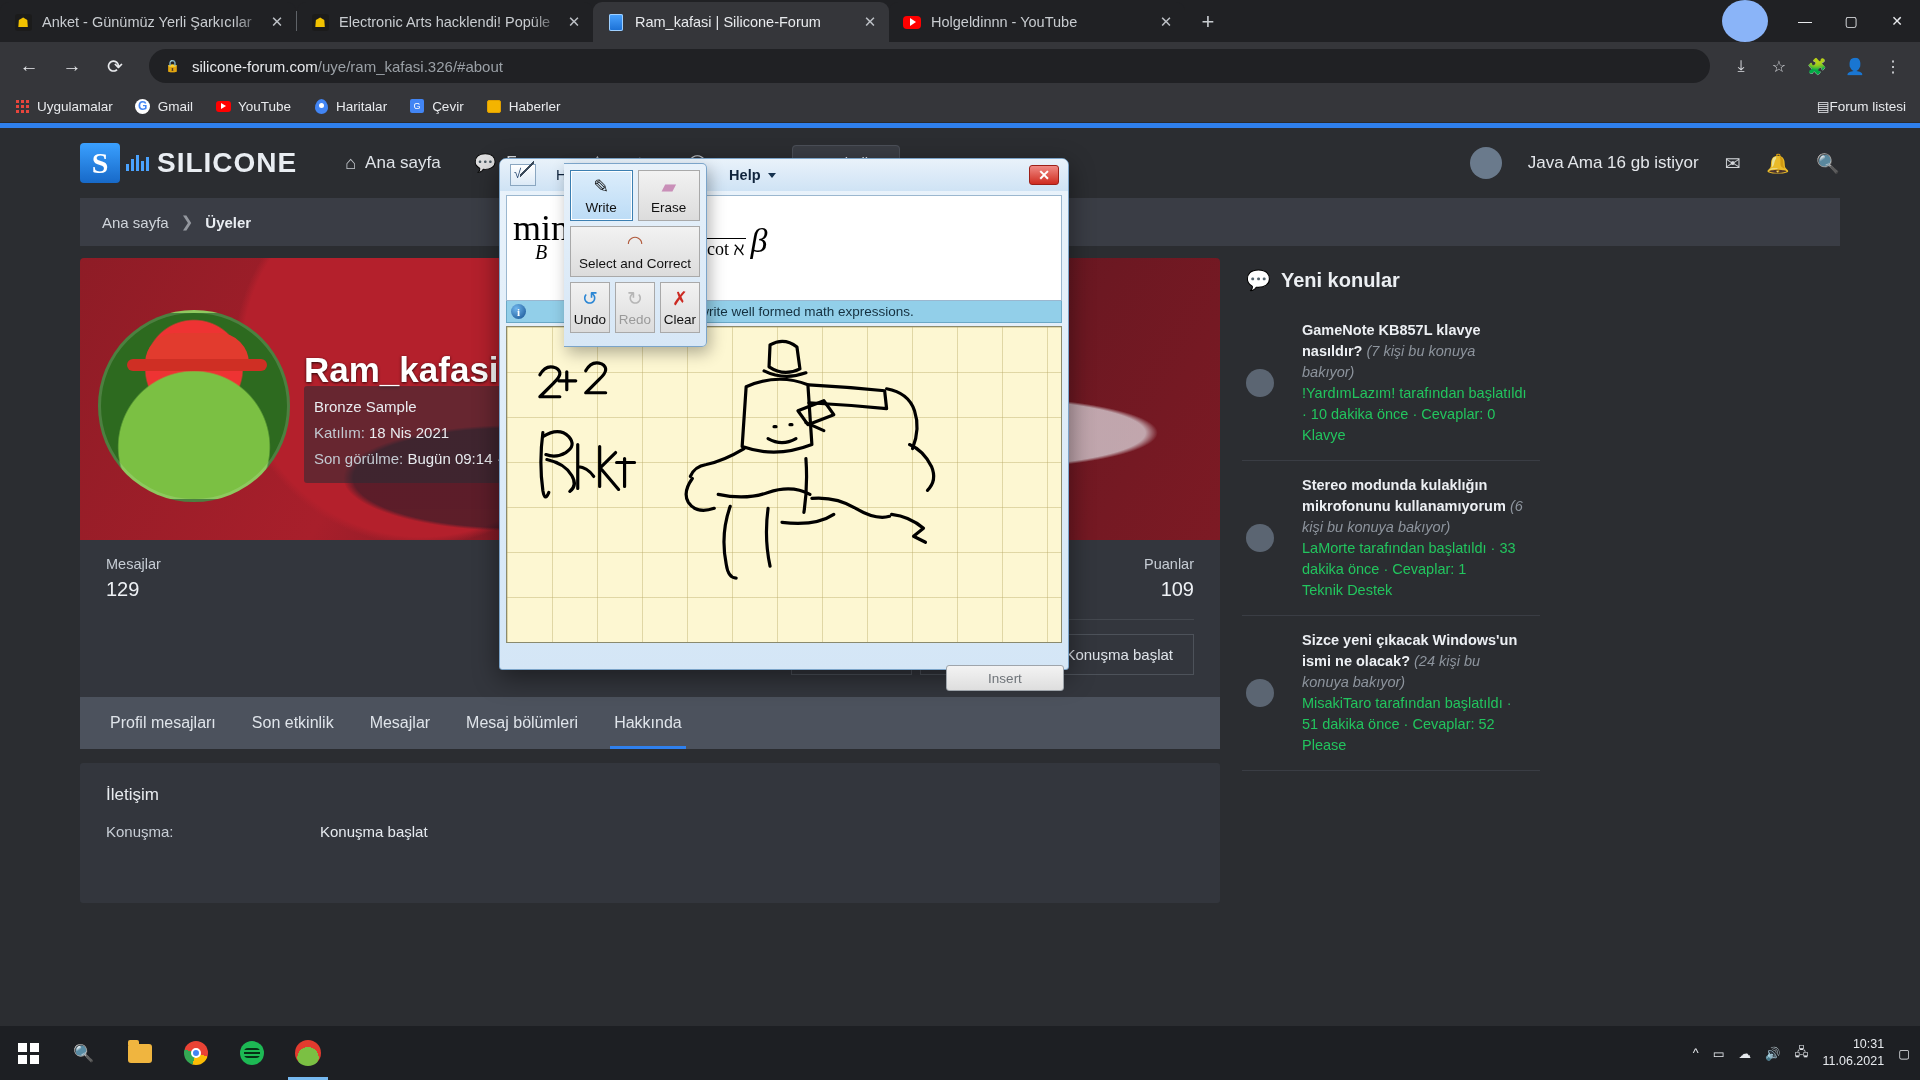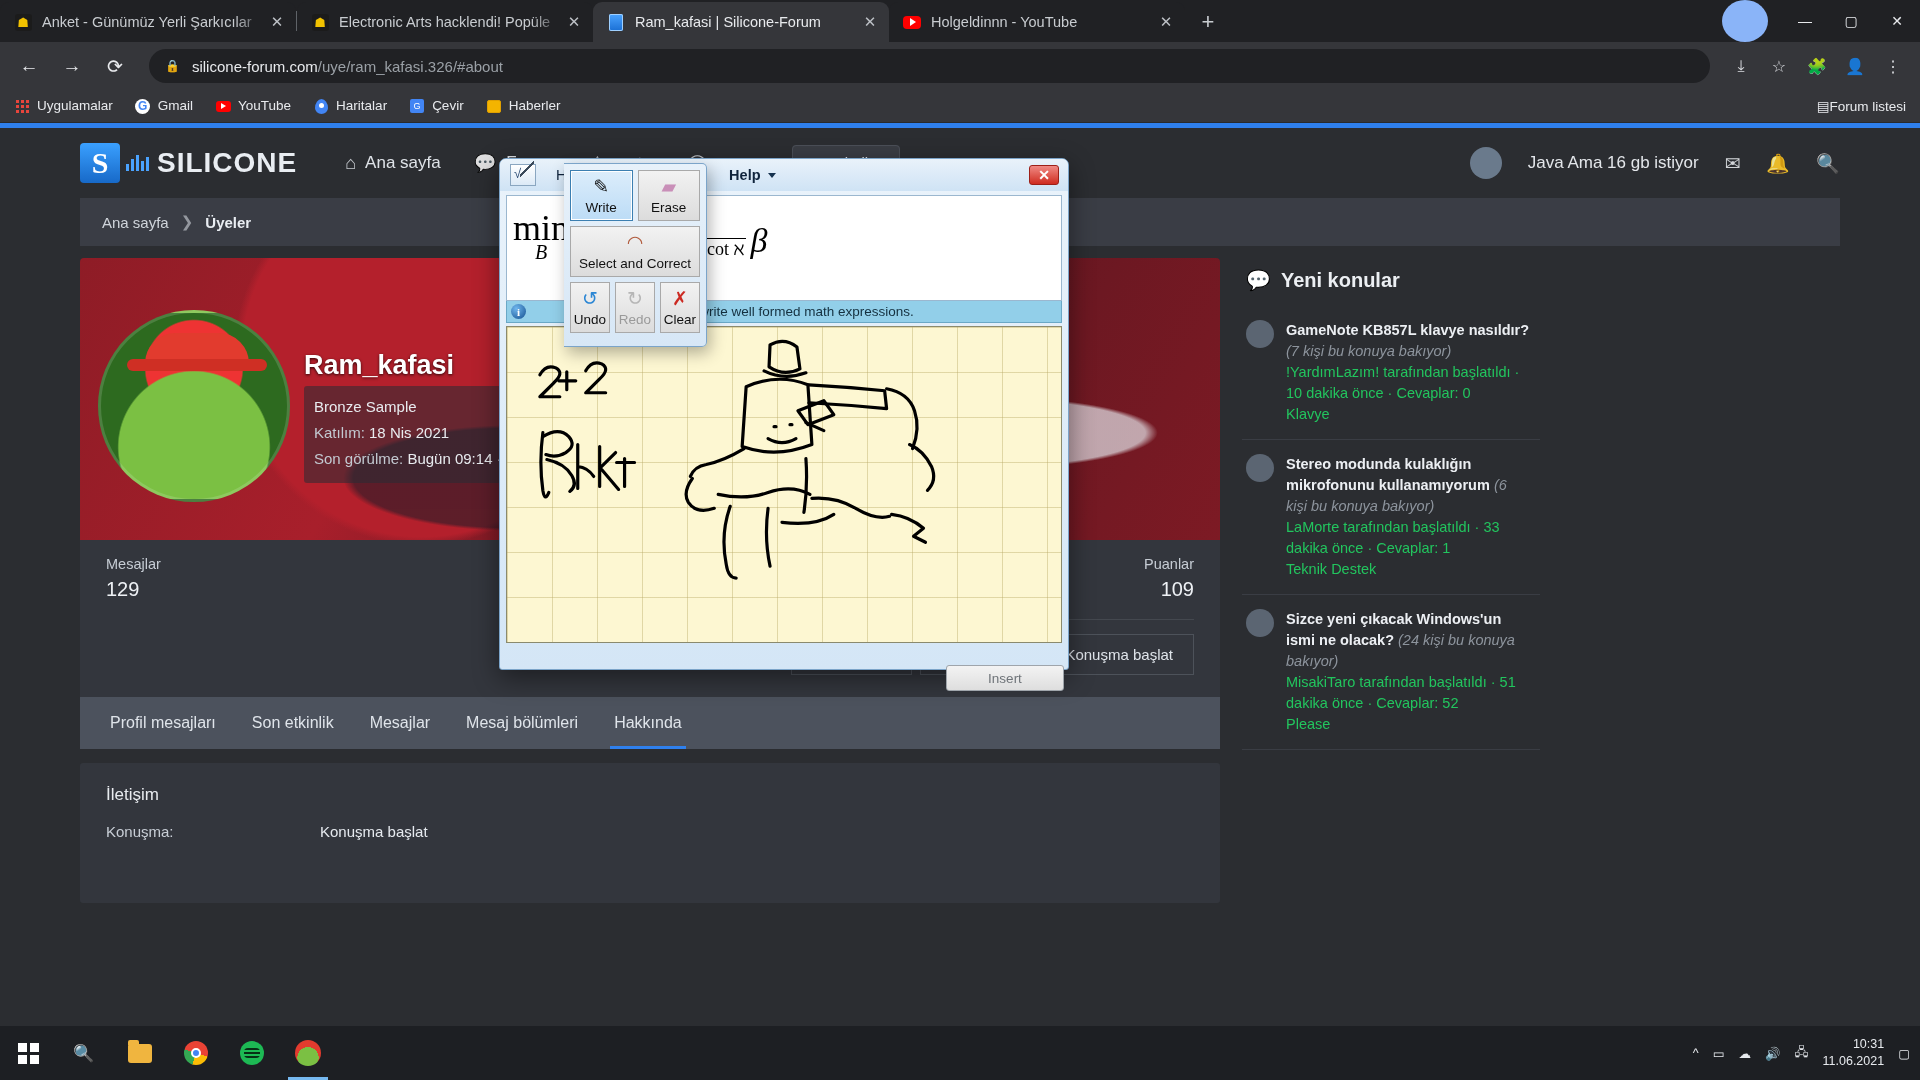--- a/index.html
+++ b/index.html
@@ -49,21 +49,21 @@
 
   .toolbar { position:absolute; left:0; top:42px; width:1920px; height:48px; background:#35363a; display:flex; align-items:center; padding:0 10px; }
   .navbtn { width:38px;height:38px;border-radius:50%;display:flex;align-items:center;justify-content:center;color:#e8eaed;font-size:19px;margin-right:5px; }
   .omnibox { flex:1; height:34px; background:#202124; border-radius:18px; display:flex; align-items:center; padding:0 16px; margin:0 10px; color:#e8eaed; font-size:15px; }
   .lock { margin-right:12px; font-size:12px; color:#9aa0a6; }
   .url-host { color:#e8eaed; }
   .url-path { color:#9aa0a6; }
   .tbicon { width:34px;height:34px;border-radius:50%;display:flex;align-items:center;justify-content:center;color:#dadce0;font-size:16px;margin-left:4px; }
 
   .bookmarks { position:absolute; left:0; top:90px; width:1920px; height:33px; background:#35363a; display:flex; align-items:center; padding:0 14px; border-bottom:1px solid #282a2d;}
-  .bm { display:flex; color:#e8eaed; font-size:13.5px; margin-right:22px; }
+  .bm { display:flex; align-items:center; color:#e8eaed; font-size:13.5px; margin-right:22px; }
   .bm .bmico { width:16px;height:16px;margin-right:7px;display:flex;align-items:center;justify-content:center;font-size:11px; }
   .apps-grid { display:grid; grid-template-columns:repeat(3,3px); grid-template-rows:repeat(3,3px); gap:2px; }
   .apps-grid i { display:block;width:3px;height:3px;background:#e8453c; }
   .reading { margin-left:auto; display:flex; align-items:center; color:#e8eaed; font-size:13.5px; }
   .ico-g { color:#fff; font-weight:bold; font-size:12px; background:#fff; color:#4285f4; border-radius:50%; width:15px;height:15px;display:flex;align-items:center;justify-content:center;}
   .ico-yt { width:15px;height:11px;background:#ff0000;border-radius:3px;display:flex;align-items:center;justify-content:center; }
   .ico-yt::after{content:"";border-left:5px solid #fff;border-top:3px solid transparent;border-bottom:3px solid transparent;margin-left:1px;}
   .ico-map { width:13px;height:15px;background:#4285f4;border-radius:50% 50% 50% 50%/60% 60% 40% 40%; position:relative;}
   .ico-map::after{content:"";position:absolute;left:4px;top:4px;width:5px;height:5px;background:#fff;border-radius:50%;}
   .ico-tr { width:14px;height:14px;background:#4285f4;border-radius:2px;color:#fff;font-size:9px;display:flex;align-items:center;justify-content:center;}
@@ -121,21 +121,21 @@
     position:absolute; left:18px; top:52px; width:192px; height:192px; border-radius:50%;
     background:
       radial-gradient(circle at 50% 72%, #7bc043 0 46%, transparent 47%),
       radial-gradient(circle at 50% 30%, #e33 0 30%, transparent 31%),
       #2d6a1f;
     border:3px solid rgba(255,255,255,.15); z-index:3;
   }
   .avatar-hat { position:absolute; left:44px; top:20px; width:104px; height:34px; background:#e23b2e; border-radius:50px 50px 6px 6px; }
   .avatar-hat::after { content:""; position:absolute; left:-18px; top:26px; width:140px; height:12px; background:#cf2f24; border-radius:8px; }
   .profname {
-    position:absolute; left:224px; top:92px; color:#fff; font-size:27px; font-weight:bold; z-index:4;
+    position:absolute; left:224px; top:92px; color:#fff; font-size:35px; font-weight:bold; z-index:4;
     text-shadow:0 1px 3px rgba(0,0,0,.8);
   }
   .profbox { position:absolute; left:224px; top:128px; z-index:4; background:rgba(40,44,52,.55); padding:8px 14px 12px 10px; border-radius:3px; }
   .profbox div { color:#e8ebef; font-size:15px; line-height:1.72; }
   .profbox .lab { color:#c3c9d1; }
 
   .statsrow { background:#33363d; display:flex; align-items:flex-start; padding:16px 26px 12px; }
   .stat { color:#c6ccd4; font-size:14.5px; }
   .stat b { display:block; color:#eef1f5; font-size:20px; font-weight:normal; margin-top:6px; }
   .stat.right { margin-left:auto; text-align:right; }
@@ -150,21 +150,21 @@
   .ptab.active::after { content:""; position:absolute; left:14px; right:14px; bottom:0; height:3px; background:#2f80ed; }
 
   .infopanel { background:#33363d; margin-top:14px; border-radius:3px; padding:22px 26px; min-height:140px; }
   .infopanel h3 { color:#e8ebef; font-size:17px; font-weight:normal; margin-bottom:18px; }
   .inforow { display:flex; color:#c8ced6; font-size:15px; }
   .inforow .k { width:214px; }
   .inforow .v { color:#e6eaef; }
 
   
   .side-title { display:flex; align-items:center; gap:10px; color:#eceff3; font-size:20px; font-weight:bold; padding:10px 0 14px 4px; }
-  .topic { display:flex; gap:12px; padding:14px 10px 14px 4px; border-bottom:1px solid #3a3d44; }
+  .topic { display:flex; gap:28px; padding:14px 10px 14px 4px; border-bottom:1px solid #3a3d44;align-items:center; }
   .topic .tav { width:28px;height:28px;border-radius:50%;flex:none;background:#5b6572; }
   .topic .tbody { font-size:14.5px; line-height:1.45; }
   .topic .ttitle { color:#eceff3; font-weight:bold; }
   .topic .tviewers { color:#8d949d; font-weight:normal; font-style:italic; }
   .topic .tmeta, .topic .tforum { color:#22c55e; }
 
   
   .mip {
     position:absolute; left:499px; top:158px; width:570px; height:512px; z-index:60;
     background:linear-gradient(#eaf3fb,#d4e6f6);

